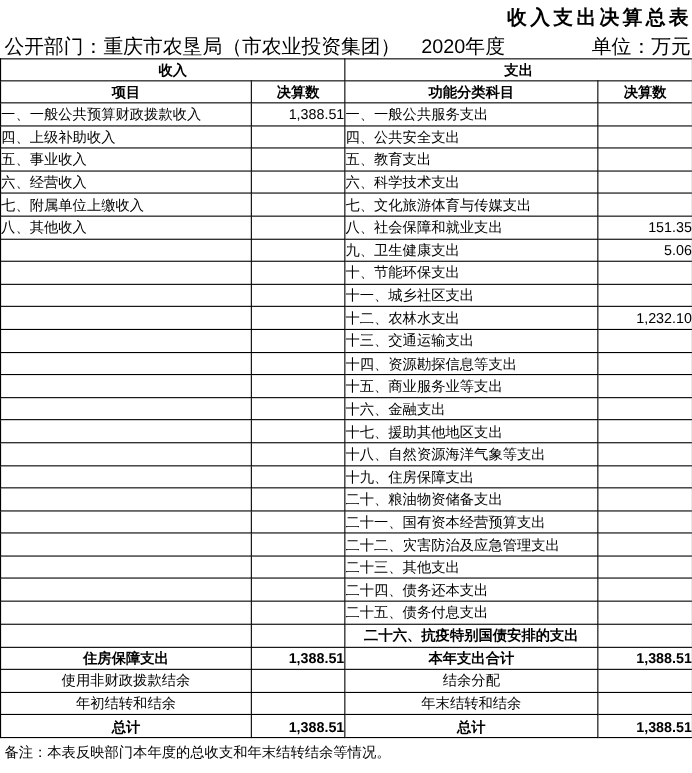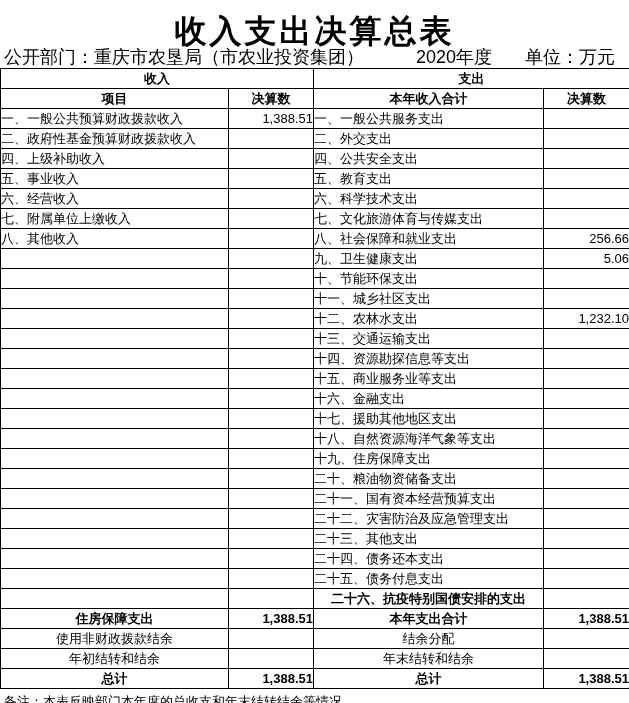--- a/index.html
+++ b/index.html
@@ -11,39 +11,39 @@
     font-family: "Liberation Sans", sans-serif;
     color: #000000;
     overflow: hidden;
   }
   .page {
     width: 629px;
     height: 703px;
     position: relative;
   }
   .title {
-    text-align: center;
-    font-size: 32px;
+    text-align: right;
+    font-size: 18px;
     font-weight: bold;
     letter-spacing: 3px;
-    padding-top: 16px;
+    padding-top: 1px;
     height: 31px;
     line-height: 31px;
     white-space: nowrap;
   }
   .meta {
     position: relative;
     height: 21px;
     font-size: 18px;
     line-height: 21px;
     white-space: nowrap;
   }
   .meta .dept { position: absolute; left: 4px; top: 0; }
-  .meta .year { position: absolute; left: 416px; top: 0; }
-  .meta .unit { position: absolute; right: 14px; top: 0; }
+  .meta .year { position: absolute; left: 383px; top: 0; }
+  .meta .unit { position: absolute; right: 1px; top: 0; }
   table.acct {
     width: 629px;
     height: 618px;
     border-collapse: collapse;
     table-layout: fixed;
   }
   table.acct th, table.acct td {
     border: 1px solid #000000;
     font-size: 13px;
     line-height: 1;
@@ -91,38 +91,32 @@
       <col style="width:86px">
     </colgroup>
     <thead>
       <tr>
         <th colspan="2">收入</th>
         <th colspan="2">支出</th>
       </tr>
       <tr>
         <th>项目</th>
         <th>决算数</th>
-        <th>本年收入合计</th>
+        <th>功能分类科目</th>
         <th>决算数</th>
       </tr>
     </thead>
     <tbody id="body-rows">
         <tr>
           <td class="item">一、一般公共预算财政拨款收入</td>
           <td class="amount">1,388.51</td>
           <td class="item">一、一般公共服务支出</td>
           <td class="amount"></td>
         </tr>
         <tr>
-          <td class="item">二、政府性基金预算财政拨款收入</td>
-          <td class="amount"></td>
-          <td class="item">二、外交支出</td>
-          <td class="amount"></td>
-        </tr>
-        <tr>
           <td class="item">四、上级补助收入</td>
           <td class="amount"></td>
           <td class="item">四、公共安全支出</td>
           <td class="amount"></td>
         </tr>
         <tr>
           <td class="item">五、事业收入</td>
           <td class="amount"></td>
           <td class="item">五、教育支出</td>
           <td class="amount"></td>
@@ -136,21 +130,21 @@
         <tr>
           <td class="item">七、附属单位上缴收入</td>
           <td class="amount"></td>
           <td class="item">七、文化旅游体育与传媒支出</td>
           <td class="amount"></td>
         </tr>
         <tr>
           <td class="item">八、其他收入</td>
           <td class="amount"></td>
           <td class="item">八、社会保障和就业支出</td>
-          <td class="amount">256.66</td>
+          <td class="amount">151.35</td>
         </tr>
         <tr>
           <td class="item"></td>
           <td class="amount"></td>
           <td class="item">九、卫生健康支出</td>
           <td class="amount">5.06</td>
         </tr>
         <tr>
           <td class="item"></td>
           <td class="amount"></td>

